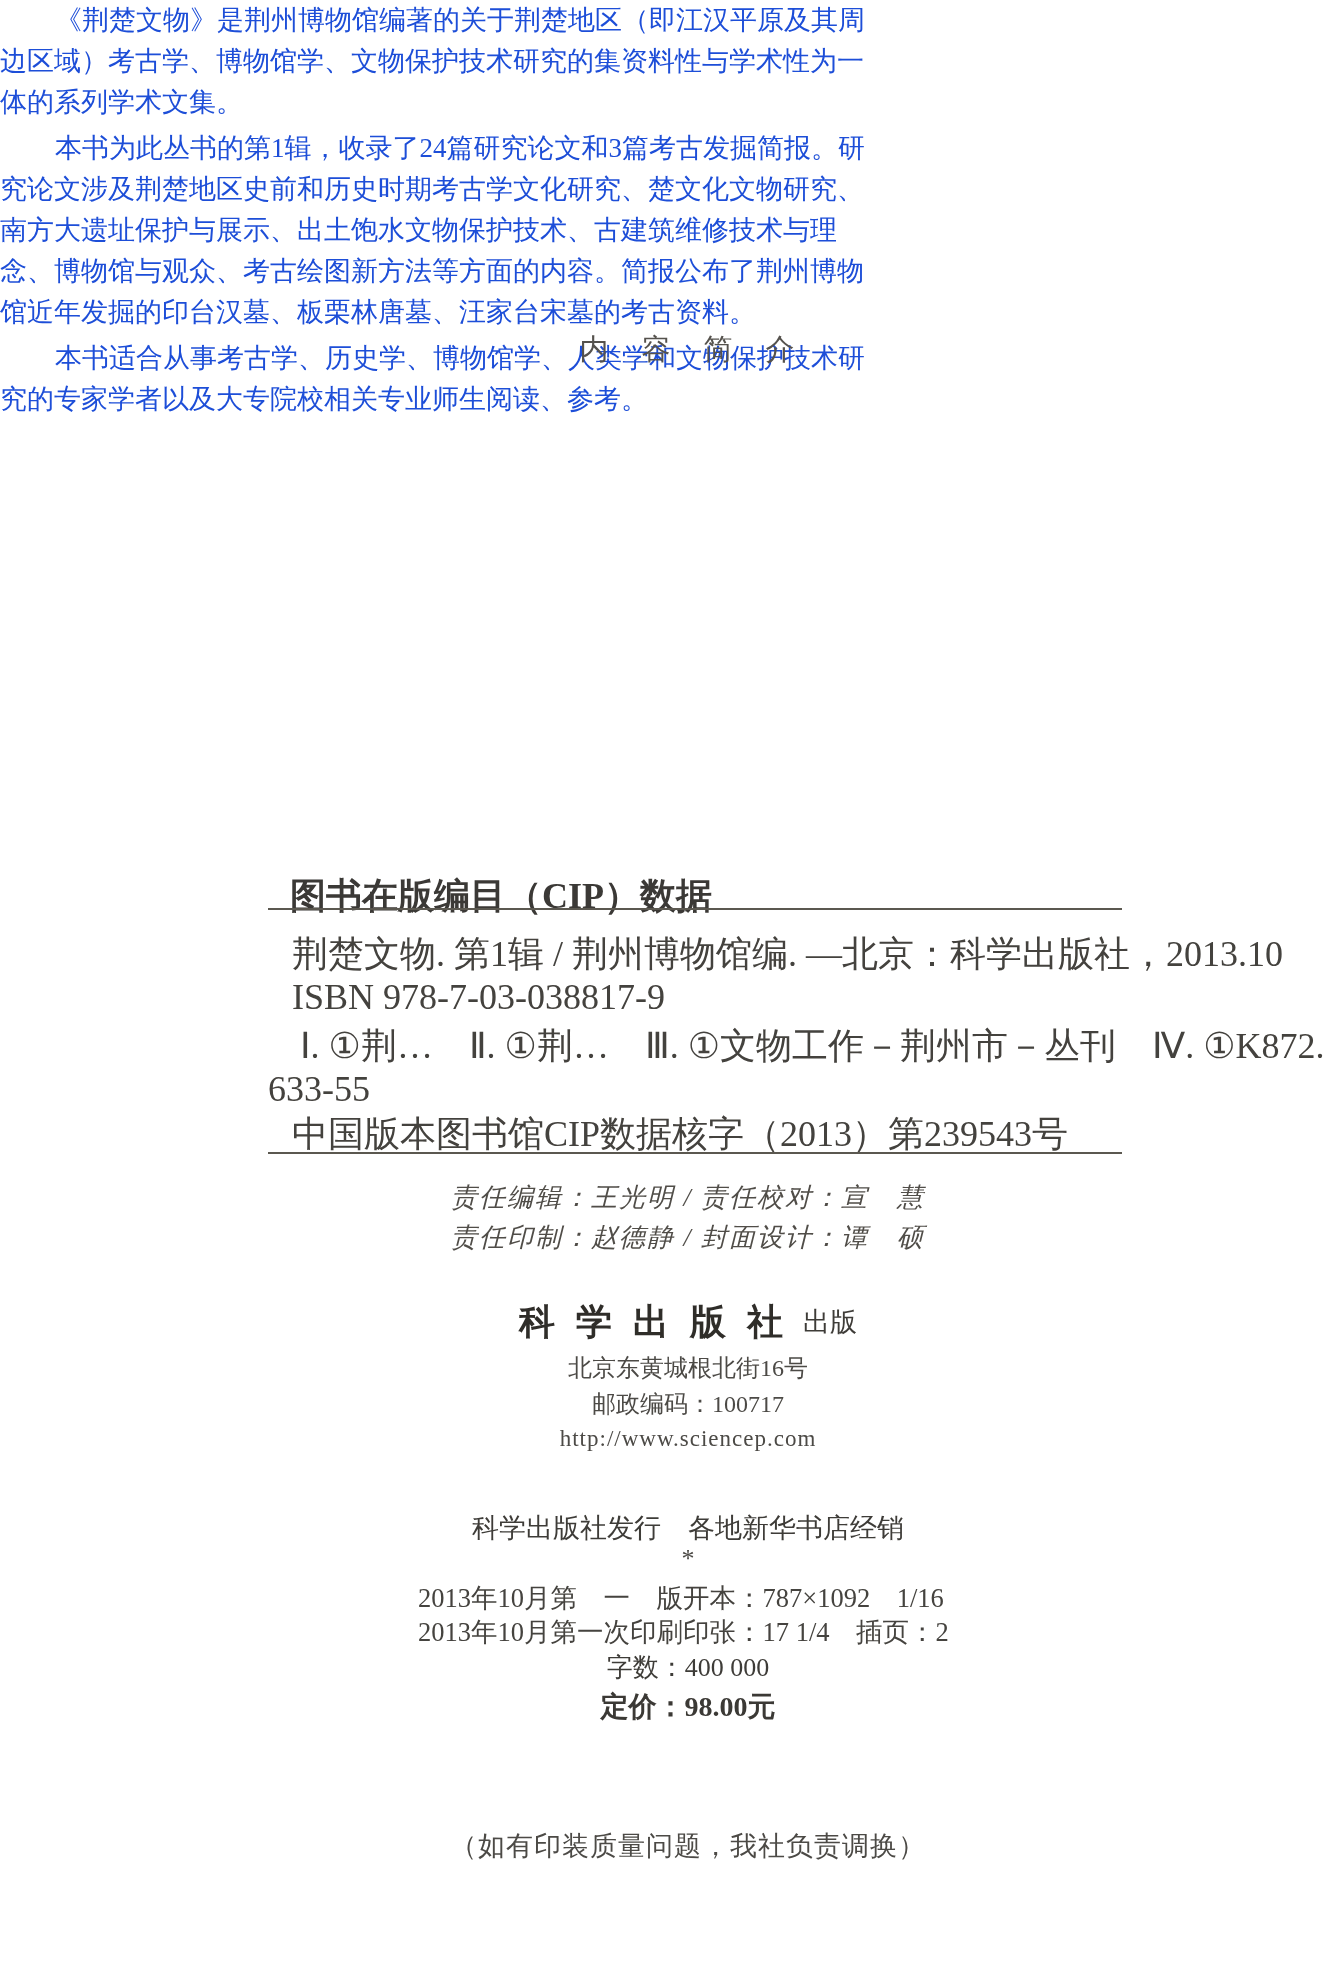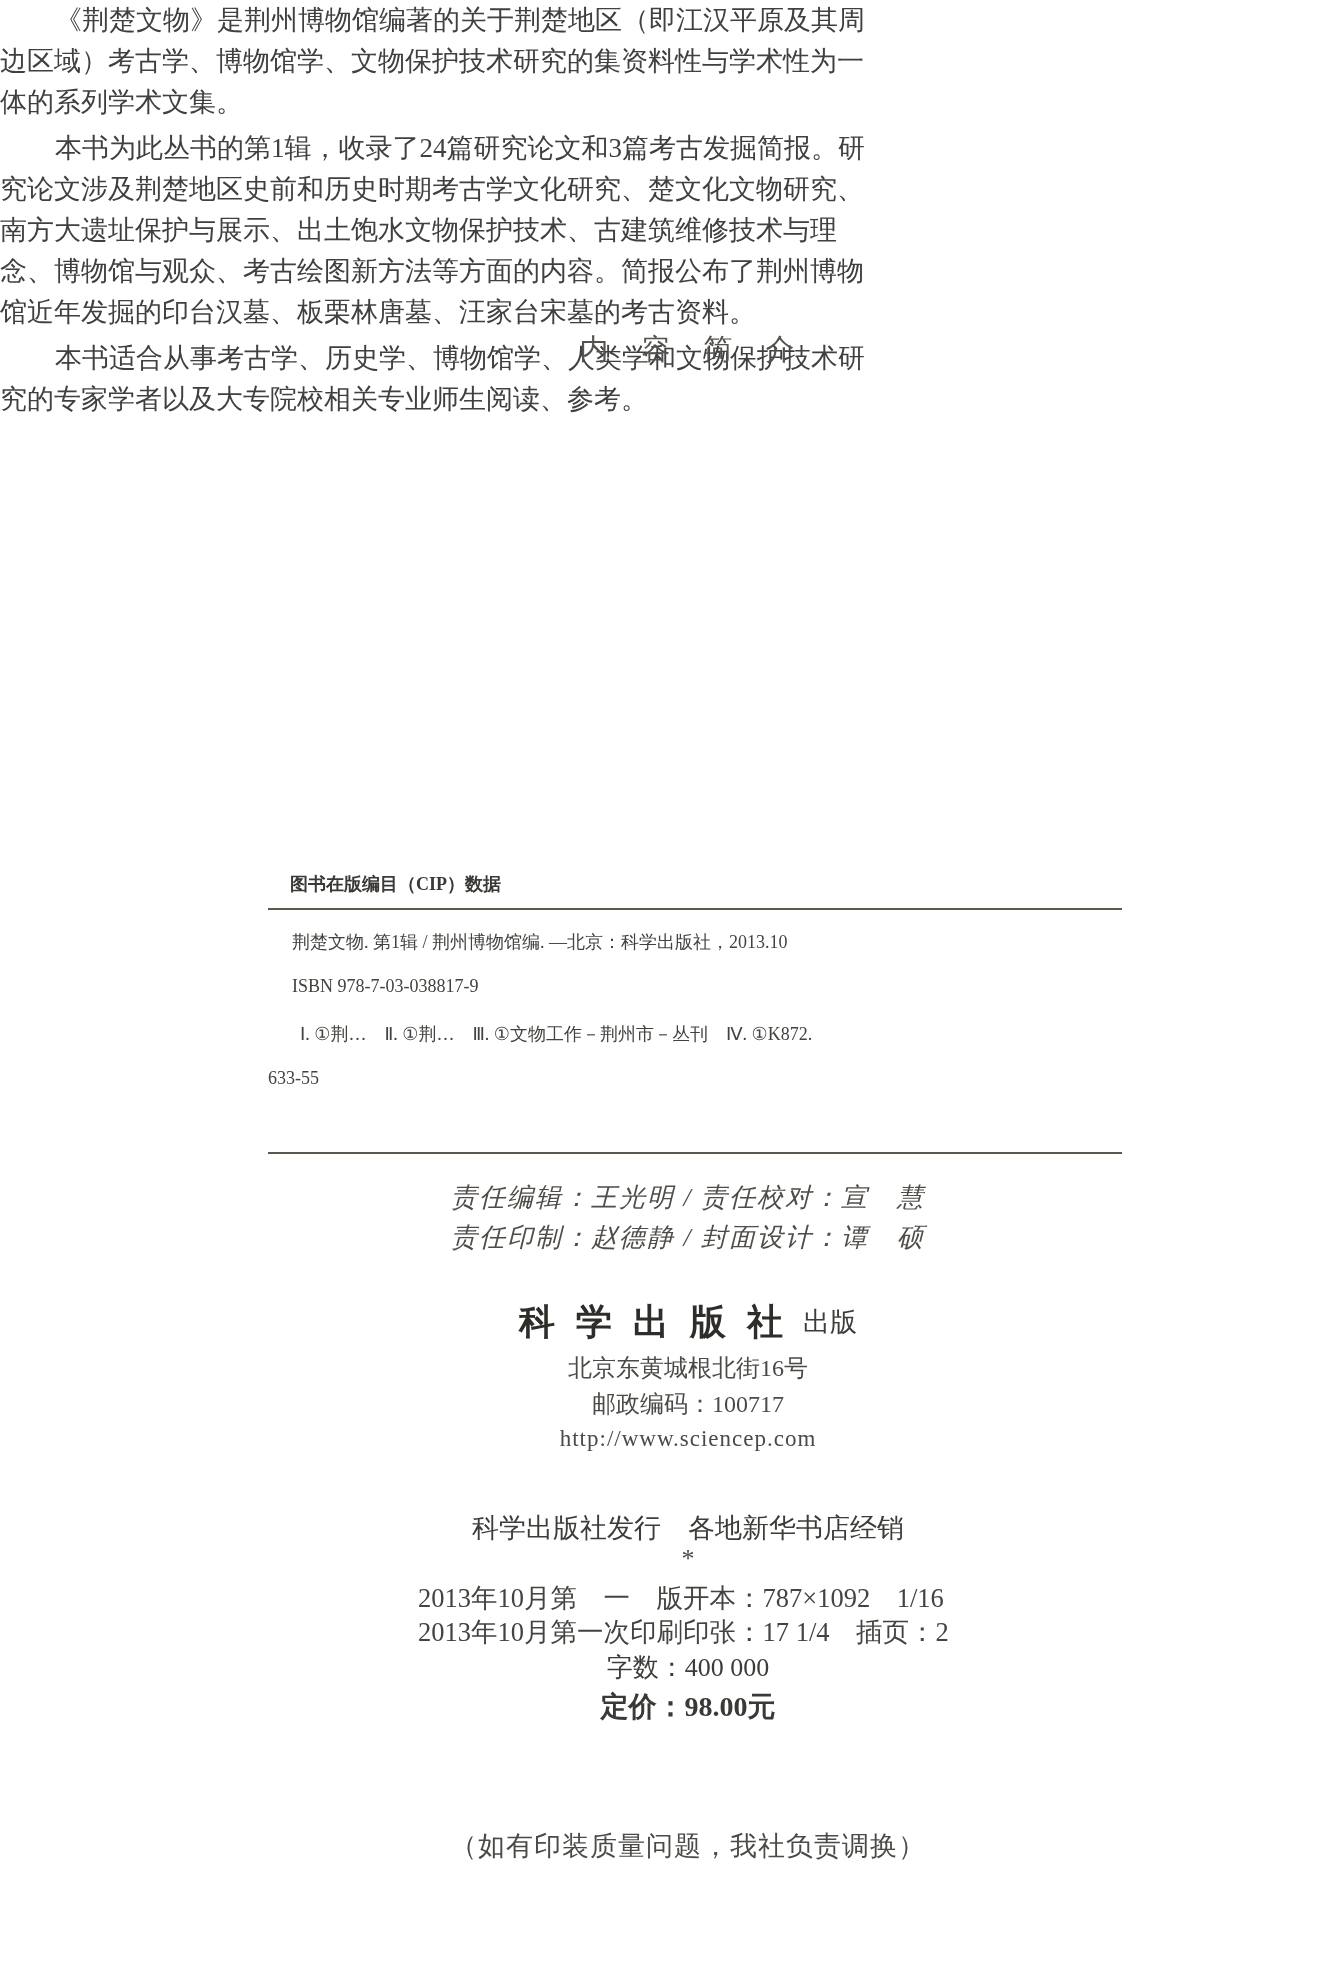--- a/index.html
+++ b/index.html
@@ -19,28 +19,28 @@
     top:330px;
     font-size:29px;
     color:#55524d;
     letter-spacing:2px;
   }
 
   .intro {
     left:255px; top:400px; width:890px;
     font-size:27px;
     line-height:41px;
-    color:#404040;
+    color:#1d4ed8;
   }
   .intro p { margin:0 0 0 0; padding:0; }
   .intro p + p { margin-top:5px; }
   .intro .line { white-space:nowrap; }
   .intro .indent { text-indent:55px; }
 
-  .cip-text { font-size:18px; color:#44423e; }
+  .cip-text { font-size:36px; color:#44423e; }
   .cip-heading { font-weight:bold; color:#3b3936; }
   .rule { position:absolute; left:268px; width:854px; height:2px; background:#5b5850; }
 
   .staff {
     top:1178px;
     font-style:italic;
     font-size:26px;
     line-height:40px;
     color:#504d48;
   }
@@ -103,20 +103,21 @@
     <p></p>
   </div>
 
   <div class="abs cip-text cip-heading" style="left:290px; top:872px;">图书在版编目（CIP）数据</div>
   <div class="rule" style="top:908px;"></div>
 
   <div class="abs cip-text" style="left:292px; top:930px;">荆楚文物. 第1辑 / 荆州博物馆编. —北京：科学出版社，2013.10</div>
   <div class="abs cip-text" style="left:292px; top:976px;">ISBN 978-7-03-038817-9</div>
   <div class="abs cip-text" style="left:300px; top:1022px;">Ⅰ. ①荆…　Ⅱ. ①荆…　Ⅲ. ①文物工作－荆州市－丛刊　Ⅳ. ①K872.</div>
   <div class="abs cip-text" style="left:268px; top:1068px;">633-55</div>
+  <div class="abs cip-text" style="left:292px; top:1110px;">中国版本图书馆CIP数据核字（2013）第239543号</div>
   <div class="rule" style="top:1152px;"></div>
 
   <div class="col staff">
     <div class="line">责任编辑：王光明 / 责任校对：宣　慧</div>
     <div class="line">责任印制：赵德静 / 封面设计：谭　硕</div>
   </div>
 
   <div class="col logo-line" style="top:1298px;">
     <span class="calligraphy">科 学 出 版 社</span><span class="after-logo">出版</span>
   </div>

